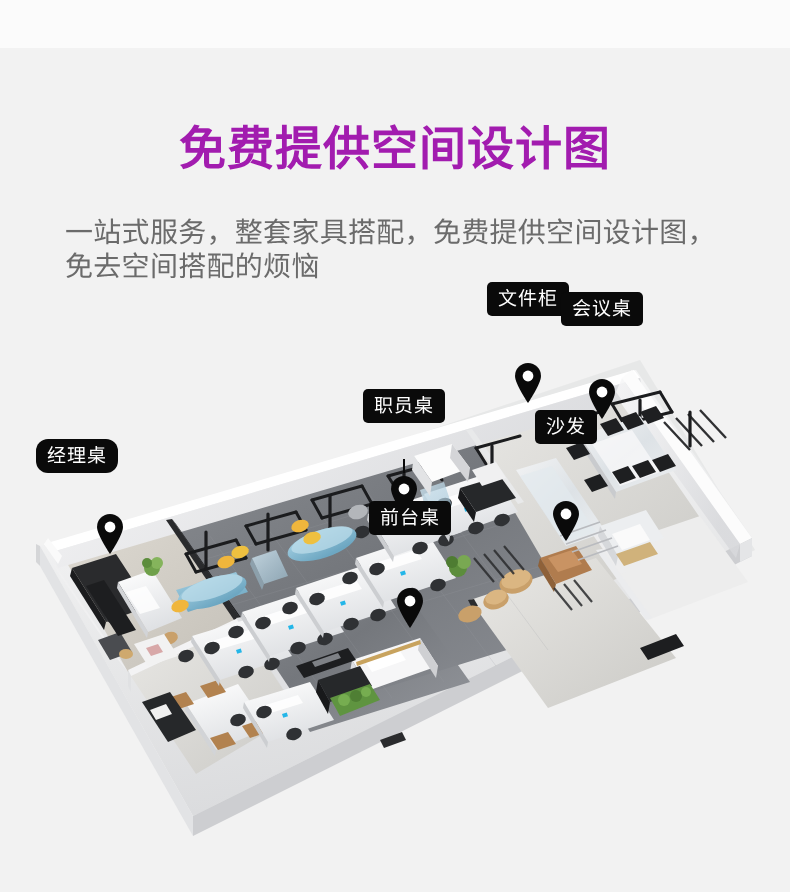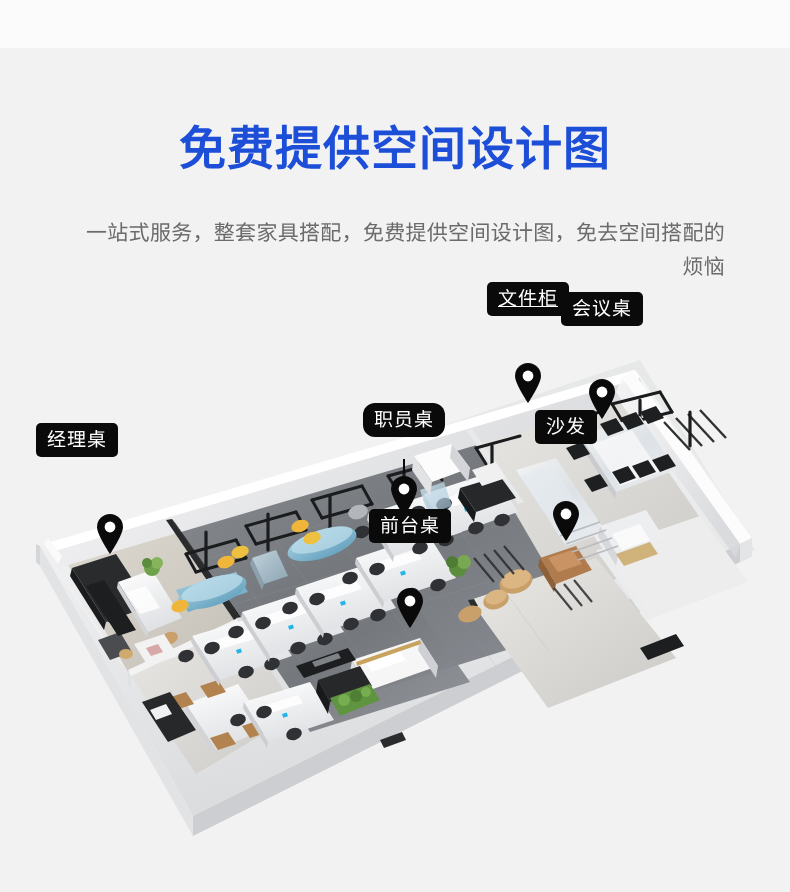--- a/index.html
+++ b/index.html
@@ -37,32 +37,32 @@
     position: absolute;
     left: 0;
     top: 118px;
     width: 790px;
     text-align: center;
   }
   .headline {
     font-size: 47px;
     line-height: 62px;
     font-weight: bold;
-    color: #1d4ed8;
+    color: #a21caf;
     letter-spacing: 1px;
     margin: 0;
   }
   .subheading {
     position: absolute;
     left: 50%;
     transform: translateX(-50%);
     top: 216px;
     width: 660px;
-    text-align: right;
-    font-size: 21px;
+    text-align: left;
+    font-size: 28px;
     line-height: 34px;
     color: #6b6b6b;
     letter-spacing: 0.3px;
   }
 
   
   .plan-stage {
     position: absolute;
     left: 0;
     top: 300px;
@@ -537,38 +537,38 @@
       </g>
 
       <g>
         <path d="M 380 440 L 402 432 L 406 440 L 384 448 Z" fill="#2a2b2d"></path>
         <path d="M 640 348 L 676 334 L 684 346 L 648 360 Z" fill="#1d1e20"></path>
         <path d="M 86 286 L 104 280 L 136 330 L 118 336 Z" fill="#1d1e20"></path>
       </g>
     </svg>
 
     <div class="marker" style="left:110px; top:213px;">
-      <div class="chip chip-above-left" style="bottom:56px; right:-8px;">经理桌</div>
+      <div class="chip chip-above-left" style="bottom:40px; right:-8px;border-radius:12px;">经理桌</div>
       <svg class="pin" viewBox="0 0 30 42">
         <path d="M15 41 C15 41 28 22 28 14 A13 13 0 1 0 2 14 C2 22 15 41 15 41 Z" fill="#0a0a0a"></path>
         <circle cx="15" cy="14" r="5.4" fill="#ffffff"></circle>
       </svg>
     </div>
 
     <div class="marker" style="left:404px; top:175px;">
-      <div class="chip chip-above-center" style="bottom:38px;border-radius:12px;">职员桌</div>
+      <div class="chip chip-above-center" style="bottom:52px;">职员桌</div>
       <div class="stem" style="left:-1px; bottom:2px; height:14px;"></div>
       <svg class="pin" viewBox="0 0 30 42">
         <path d="M15 41 C15 41 28 22 28 14 A13 13 0 1 0 2 14 C2 22 15 41 15 41 Z" fill="#0a0a0a"></path>
         <circle cx="15" cy="14" r="5.4" fill="#ffffff"></circle>
       </svg>
     </div>
 
     <div class="marker" style="left:528px; top:62px;">
-      <div class="chip chip-above-center" style="bottom:46px; left:20%;text-decoration:underline;">文件柜</div>
+      <div class="chip chip-above-center" style="bottom:46px; left:20%;">文件柜</div>
       <svg class="pin" viewBox="0 0 30 42">
         <path d="M15 41 C15 41 28 22 28 14 A13 13 0 1 0 2 14 C2 22 15 41 15 41 Z" fill="#0a0a0a"></path>
         <circle cx="15" cy="14" r="5.4" fill="#ffffff"></circle>
       </svg>
     </div>
 
     <div class="marker" style="left:602px; top:78px;">
       <div class="chip chip-above-center" style="bottom:52px;">会议桌</div>
       <svg class="pin" viewBox="0 0 30 42">
         <path d="M15 41 C15 41 28 22 28 14 A13 13 0 1 0 2 14 C2 22 15 41 15 41 Z" fill="#0a0a0a"></path>
@@ -578,21 +578,21 @@
 
     <div class="marker" style="left:566px; top:200px;">
       <div class="chip chip-above-center" style="bottom:56px; left:30%;">沙发</div>
       <svg class="pin" viewBox="0 0 30 42">
         <path d="M15 41 C15 41 28 22 28 14 A13 13 0 1 0 2 14 C2 22 15 41 15 41 Z" fill="#0a0a0a"></path>
         <circle cx="15" cy="14" r="5.4" fill="#ffffff"></circle>
       </svg>
     </div>
 
     <div class="marker" style="left:410px; top:287px;">
-      <div class="chip chip-above-center" style="bottom:44px; left:-4%;">前台桌</div>
+      <div class="chip chip-above-center" style="bottom:52px; left:-4%;">前台桌</div>
       <svg class="pin" viewBox="0 0 30 42">
         <path d="M15 41 C15 41 28 22 28 14 A13 13 0 1 0 2 14 C2 22 15 41 15 41 Z" fill="#0a0a0a"></path>
         <circle cx="15" cy="14" r="5.4" fill="#ffffff"></circle>
       </svg>
     </div>
 
   </div>
 </div>
 
 </body></html>

